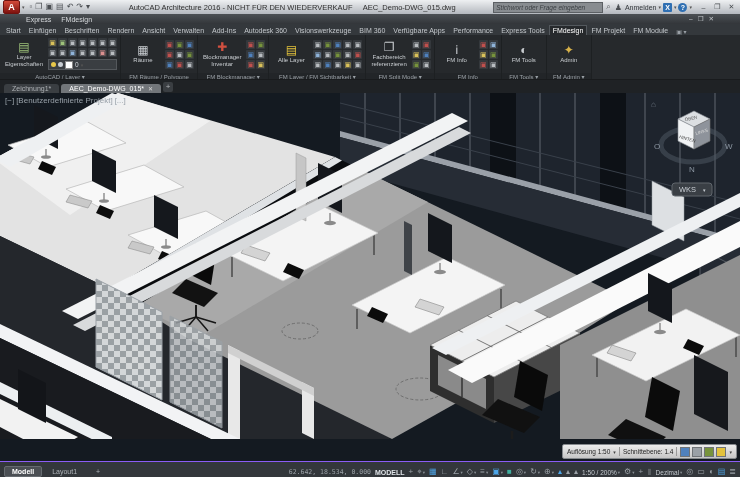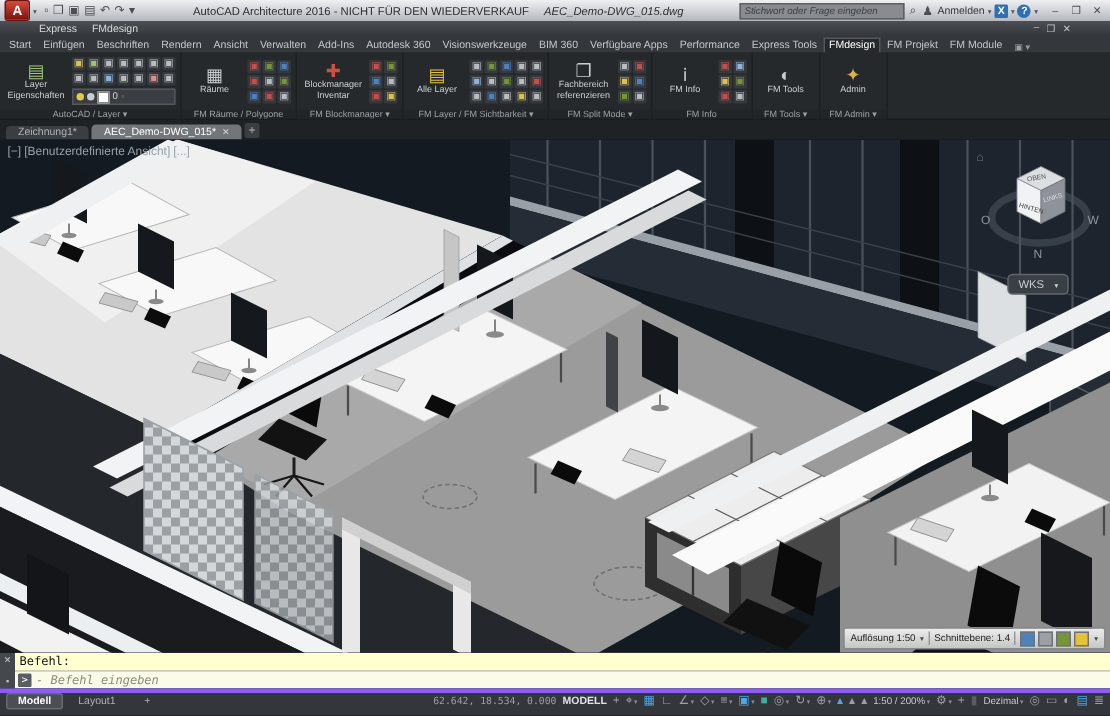--- a/index.html
+++ b/index.html
@@ -8,21 +8,21 @@
 
   
   .titlebar{height:14px;background:linear-gradient(#eef0f2,#b4b8be);display:flex;align-items:center;
             gap:2px;padding:0 3px;font-size:7.5px;color:#3a3a3a;flex:0 0 auto;}
   .logo{width:15px;height:12px;background:linear-gradient(#d24a3a,#7e120e);color:#fff;font-weight:bold;
         font-size:9px;display:flex;align-items:center;justify-content:center;border-radius:2px;border:1px solid #6e1310;}
   .logo-caret{font-size:5px;color:#555;}
   .qat{display:flex;gap:1px;align-items:center;margin-left:2px;}
   .qat-btn{font-size:8px;line-height:10px;color:#4a4e52;padding:0 1px;}
   .title-text{flex:1;text-align:center;white-space:nowrap;overflow:hidden;color:#2e2e2e;}
-  .title-file{margin-left:8px;font-style:italic;}
+  .title-file{margin-left:8px;}
   .search-box{width:104px;height:9px;background:#888c90;border:1px solid #5c6064;color:#3c4044;
               font-style:italic;font-size:6.5px;display:flex;align-items:center;padding:0 2px;white-space:nowrap;overflow:hidden;}
   .tb-ico{font-size:8px;color:#4a4e52;padding:0 1px;}
   .signin{font-size:7px;color:#33373b;white-space:nowrap;}
   .sq-ico{width:9px;height:9px;background:#2f6fb2;color:#fff;font-size:7px;font-weight:bold;
           display:flex;align-items:center;justify-content:center;border-radius:1px;}
   .rnd-ico{border-radius:50%;}
   .caret{font-size:5px;color:#555;}
   .winbtns{display:flex;gap:3px;margin-left:4px;}
   .winbtn{width:11px;height:10px;display:flex;align-items:center;justify-content:center;
@@ -86,21 +86,21 @@
               justify-content:space-between;color:#c9cdd1;font-size:6px;padding:1px 0;}
   .cmd-rows{flex:1;display:flex;flex-direction:column;}
   .cmd-hist{height:12px;background:#ffffd0;font-family:"DejaVu Sans Mono",monospace;font-size:8px;
             color:#141414;padding:0 3px;line-height:12px;}
   .cmd-input{height:12px;background:#fbfbea;display:flex;align-items:center;gap:3px;padding:0 2px;
              font-family:"DejaVu Sans Mono",monospace;font-size:8px;border-top:1px solid #d8d8c2;}
   .cmd-box{width:9px;height:9px;background:#5a5e62;color:#fff;font-size:7px;line-height:9px;text-align:center;border-radius:1px;}
   .cmd-ph{color:#8c8c7a;font-style:italic;}
 
   
-  .status{height:15px;background:#33373b;border-top:3px solid #8b5cf6;display:flex;align-items:flex-start;
+  .status{height:15px;background:#33373b;border-top:1px solid #8b5cf6;display:flex;align-items:flex-end;
           font-size:7px;color:#aeb3b8;padding:0 4px;gap:3px;flex:0 0 auto;white-space:nowrap;}
   .ltab{padding:1px 7px;border-radius:2px;border:1px solid transparent;}
   .ltab.active{background:#4b4f54;color:#fff;font-weight:bold;border-color:#666b70;}
   .sb-right{margin-left:auto;display:flex;align-items:center;gap:4px;}
   .coords{font-family:"DejaVu Sans Mono",monospace;font-size:6.5px;color:#9aa0a6;}
   .space-label{color:#dfe3e7;font-weight:bold;font-size:7px;}
   .sb-group{display:flex;align-items:center;gap:1px;}
   .sb-icon{font-size:8px;line-height:10px;}
   .sb-caret{font-size:4.5px;color:#8a9096;}
   .sb-text{font-size:6.5px;color:#c3c8cd;}
@@ -369,21 +369,21 @@
         <span>AEC_Demo-DWG_015*</span>
         <span class="dtab-x">✕</span>
       </div>
       <div class="dtab-plus">+</div>
     </div>
 
   <div class="canvas">
 
     <div class="vp-label">
       <span>[−]</span>
-      <span>[Benutzerdefinierte Ansicht]</span>
+      <span>[Benutzerdefinierte Projekt]</span>
       <span>[...]</span>
     </div>
 
     <svg class="scene" viewBox="0 0 740 346">
       <defs>
         <pattern id="chk" width="12" height="12" patternUnits="userSpaceOnUse">
           <rect width="12" height="12" fill="#9aa0a4"></rect>
           <rect width="6" height="6" fill="#d4d7d9"></rect>
           <rect x="6" y="6" width="6" height="6" fill="#d4d7d9"></rect>
         </pattern>
@@ -593,33 +593,20 @@
       <span id="db-icons" style="display:flex;gap:2px;">
           <span class="db-ico" style="background: rgb(79, 129, 189);"></span>
           <span class="db-ico" style="background: rgb(154, 160, 166);"></span>
           <span class="db-ico" style="background: rgb(119, 147, 60);"></span>
           <span class="db-ico" style="background: rgb(227, 194, 60);"></span>
         </span>
       <span class="db-caret">▾</span>
     </div>
   </div>
 
-  <div class="cmd">
-    <div class="cmd-gutter">
-      <span>✕</span>
-      <span>▪</span>
-    </div>
-    <div class="cmd-rows">
-      <div class="cmd-hist">Befehl:</div>
-      <div class="cmd-input">
-        <span class="cmd-box">&gt;</span>
-        <span class="cmd-ph">- Befehl eingeben</span>
-      </div>
-    </div>
-  </div>
 
   <div class="status">
     <span id="ltabs" style="display:flex;gap:2px;">
         <span class="ltab active">Modell</span>
         <span class="ltab">Layout1</span>
       </span>
     <span class="ltab">+</span>
     <span class="sb-right">
       <span class="coords">62.642, 18.534, 0.000</span>
       <span class="space-label">MODELL</span>

